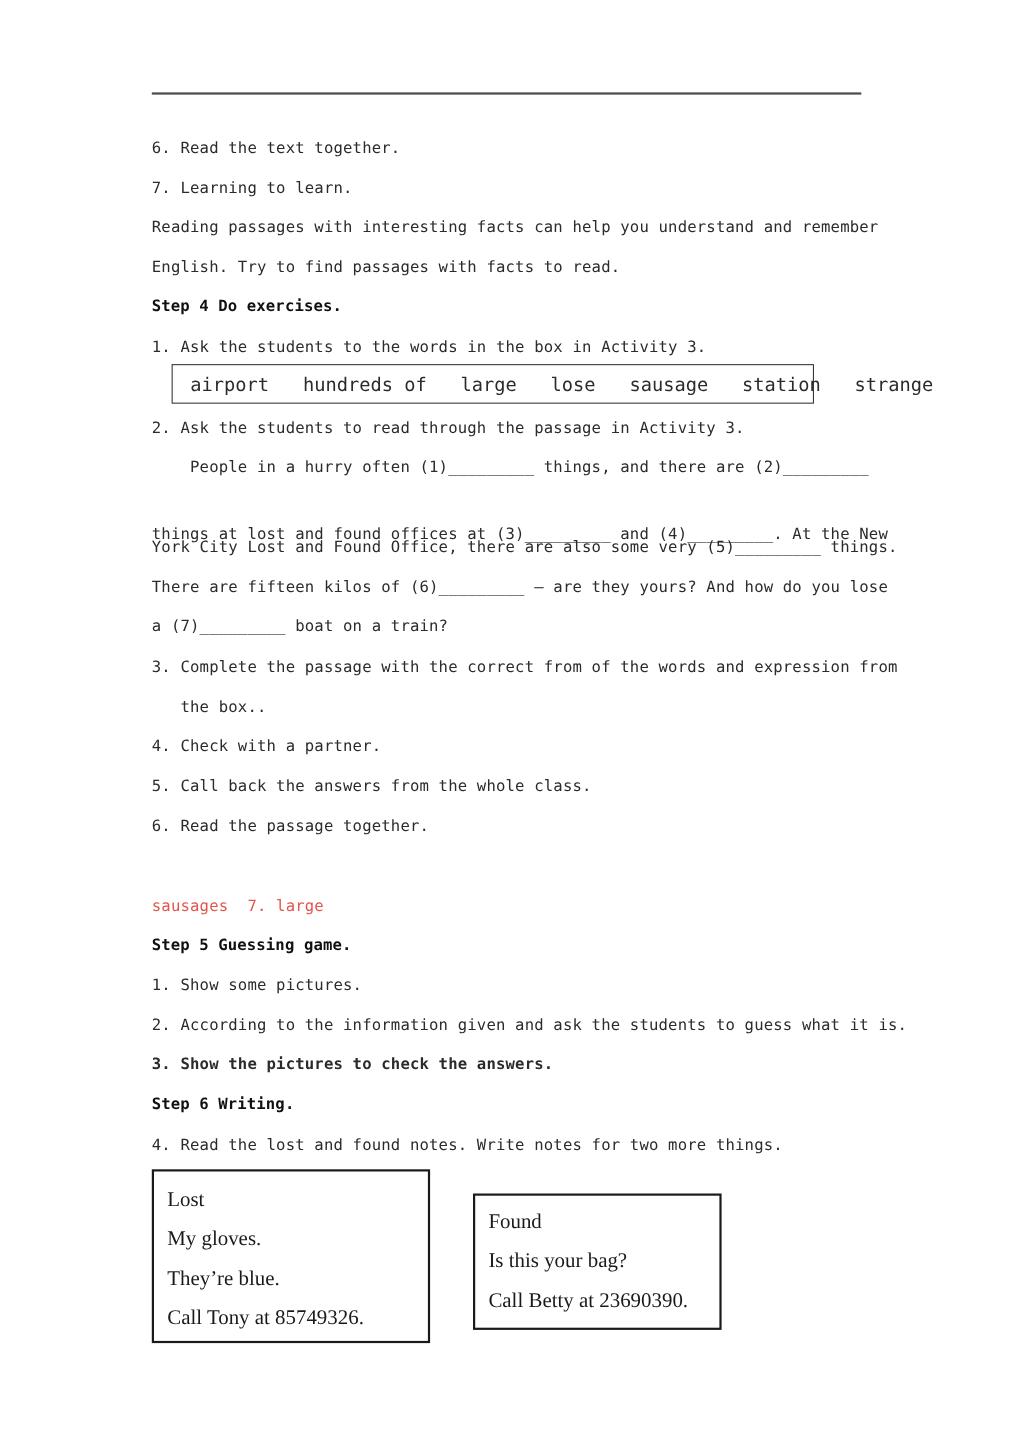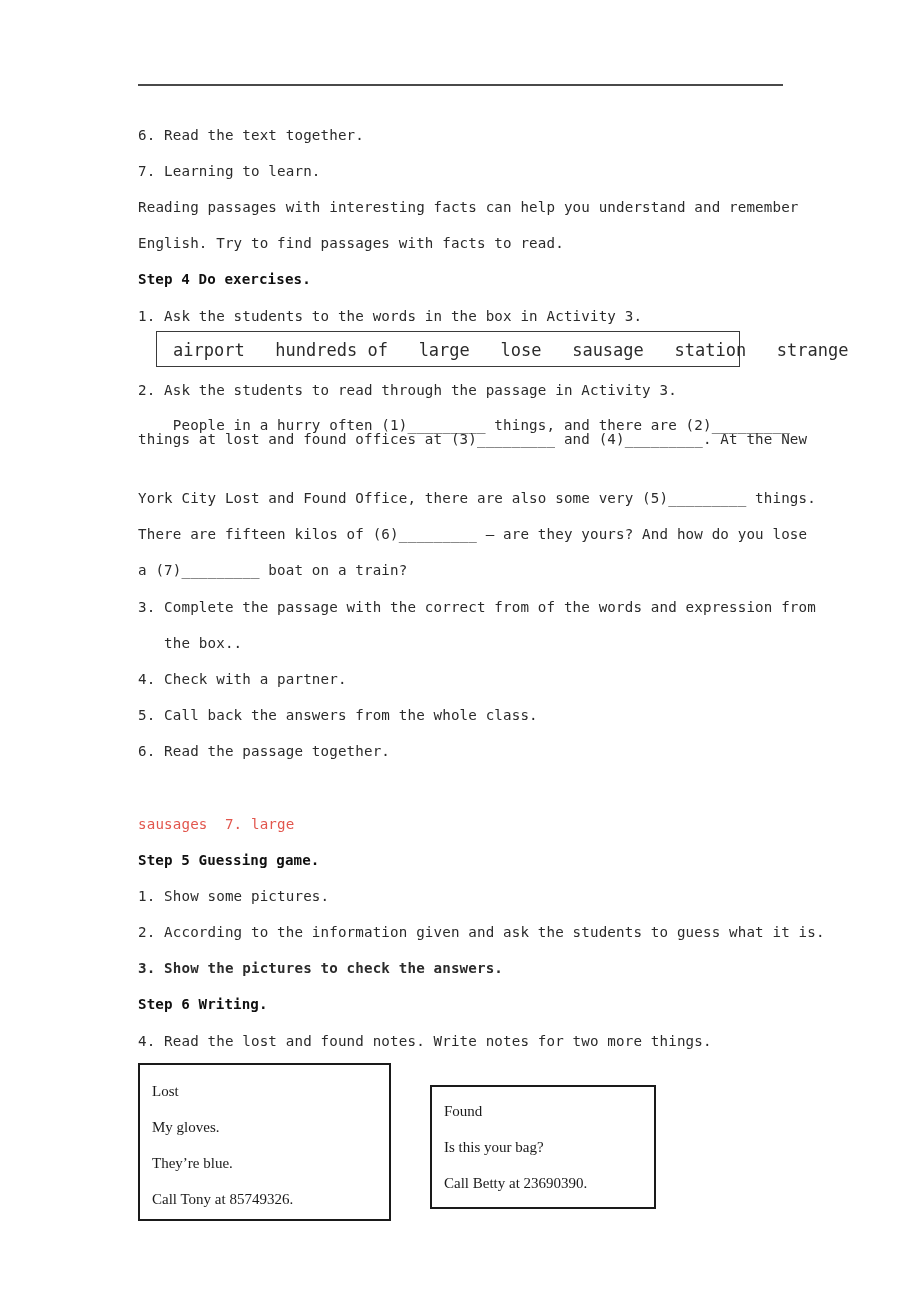--- a/index.html
+++ b/index.html
@@ -84,21 +84,21 @@
     height: 124px;
   }
   .note-inner {
     position: absolute;
     left: 12px;
     top: 8px;
     right: 6px;
   }
   .note-line {
     font-family: "Liberation Serif", "DejaVu Serif", serif;
-    font-size: 15px;
+    font-size: 19px;
     color: #1a1a1a;
     line-height: 36px;
     white-space: pre;
   }
   .note-box-found .note-line {
     line-height: 36px;
   }
   .note-box-found .note-inner {
     top: 6px;
   }
@@ -122,21 +122,21 @@
 
   <div class="line" style="top:305px;">1. Ask the students to the words in the box in Activity 3.</div>
 
   <div class="word-box">
     <div class="word-box-inner">airport   hundreds of   large   lose   sausage   station   strange</div>
   </div>
 
   <div class="line" style="top:379px;">2. Ask the students to read through the passage in Activity 3.</div>
 
   <div class="line" style="top:414px;">    People in a hurry often (1)_________ things, and there are (2)_________</div>
-  <div class="line" style="top:428px;">things at lost and found offices at (3)_________ and (4)_________. At the New</div>
+  <div class="line" style="top:475px;">things at lost and found offices at (3)_________ and (4)_________. At the New</div>
   <div class="line" style="top:487px;">York City Lost and Found Office, there are also some very (5)_________ things.</div>
   <div class="line" style="top:523px;">There are fifteen kilos of (6)_________ — are they yours? And how do you lose</div>
   <div class="line" style="top:559px;">a (7)_________ boat on a train?</div>
 
   <div class="line" style="top:596px;">3. Complete the passage with the correct from of the words and expression from</div>
   <div class="line" style="top:632px;">   the box..</div>
 
   <div class="line" style="top:668px;">4. Check with a partner.</div>
   <div class="line" style="top:704px;">5. Call back the answers from the whole class.</div>
   <div class="line" style="top:740px;">6. Read the passage together.</div>

